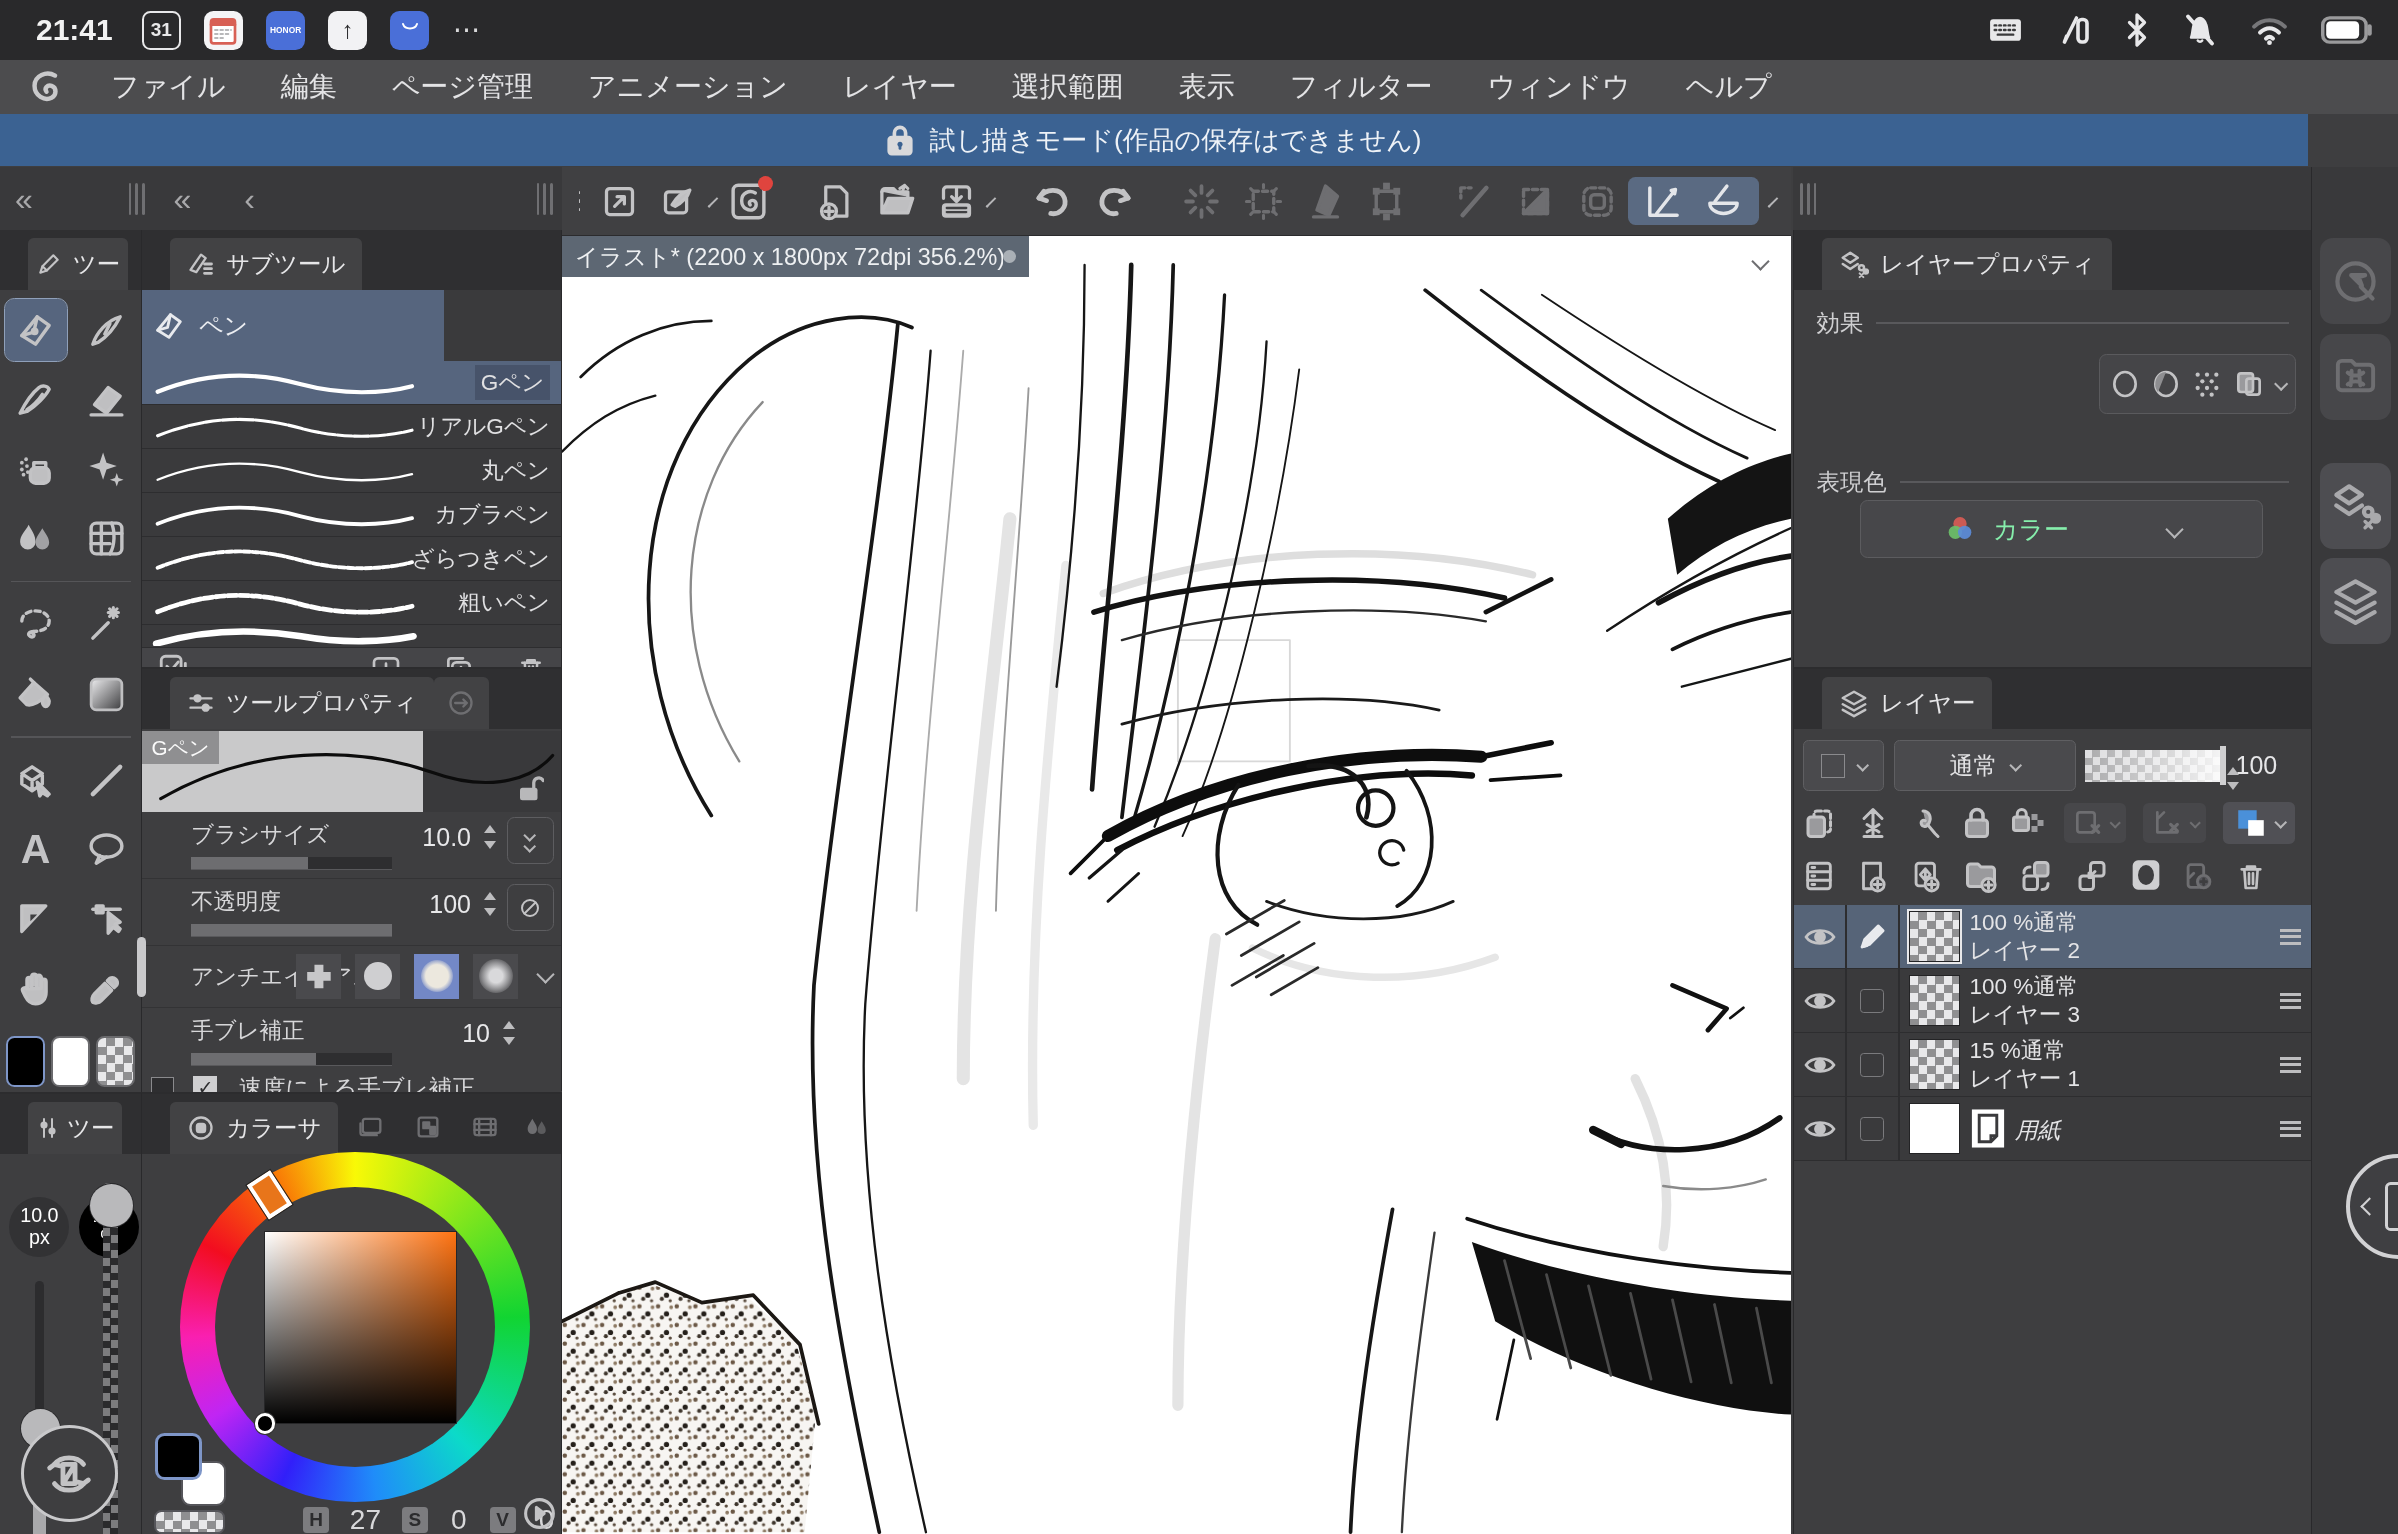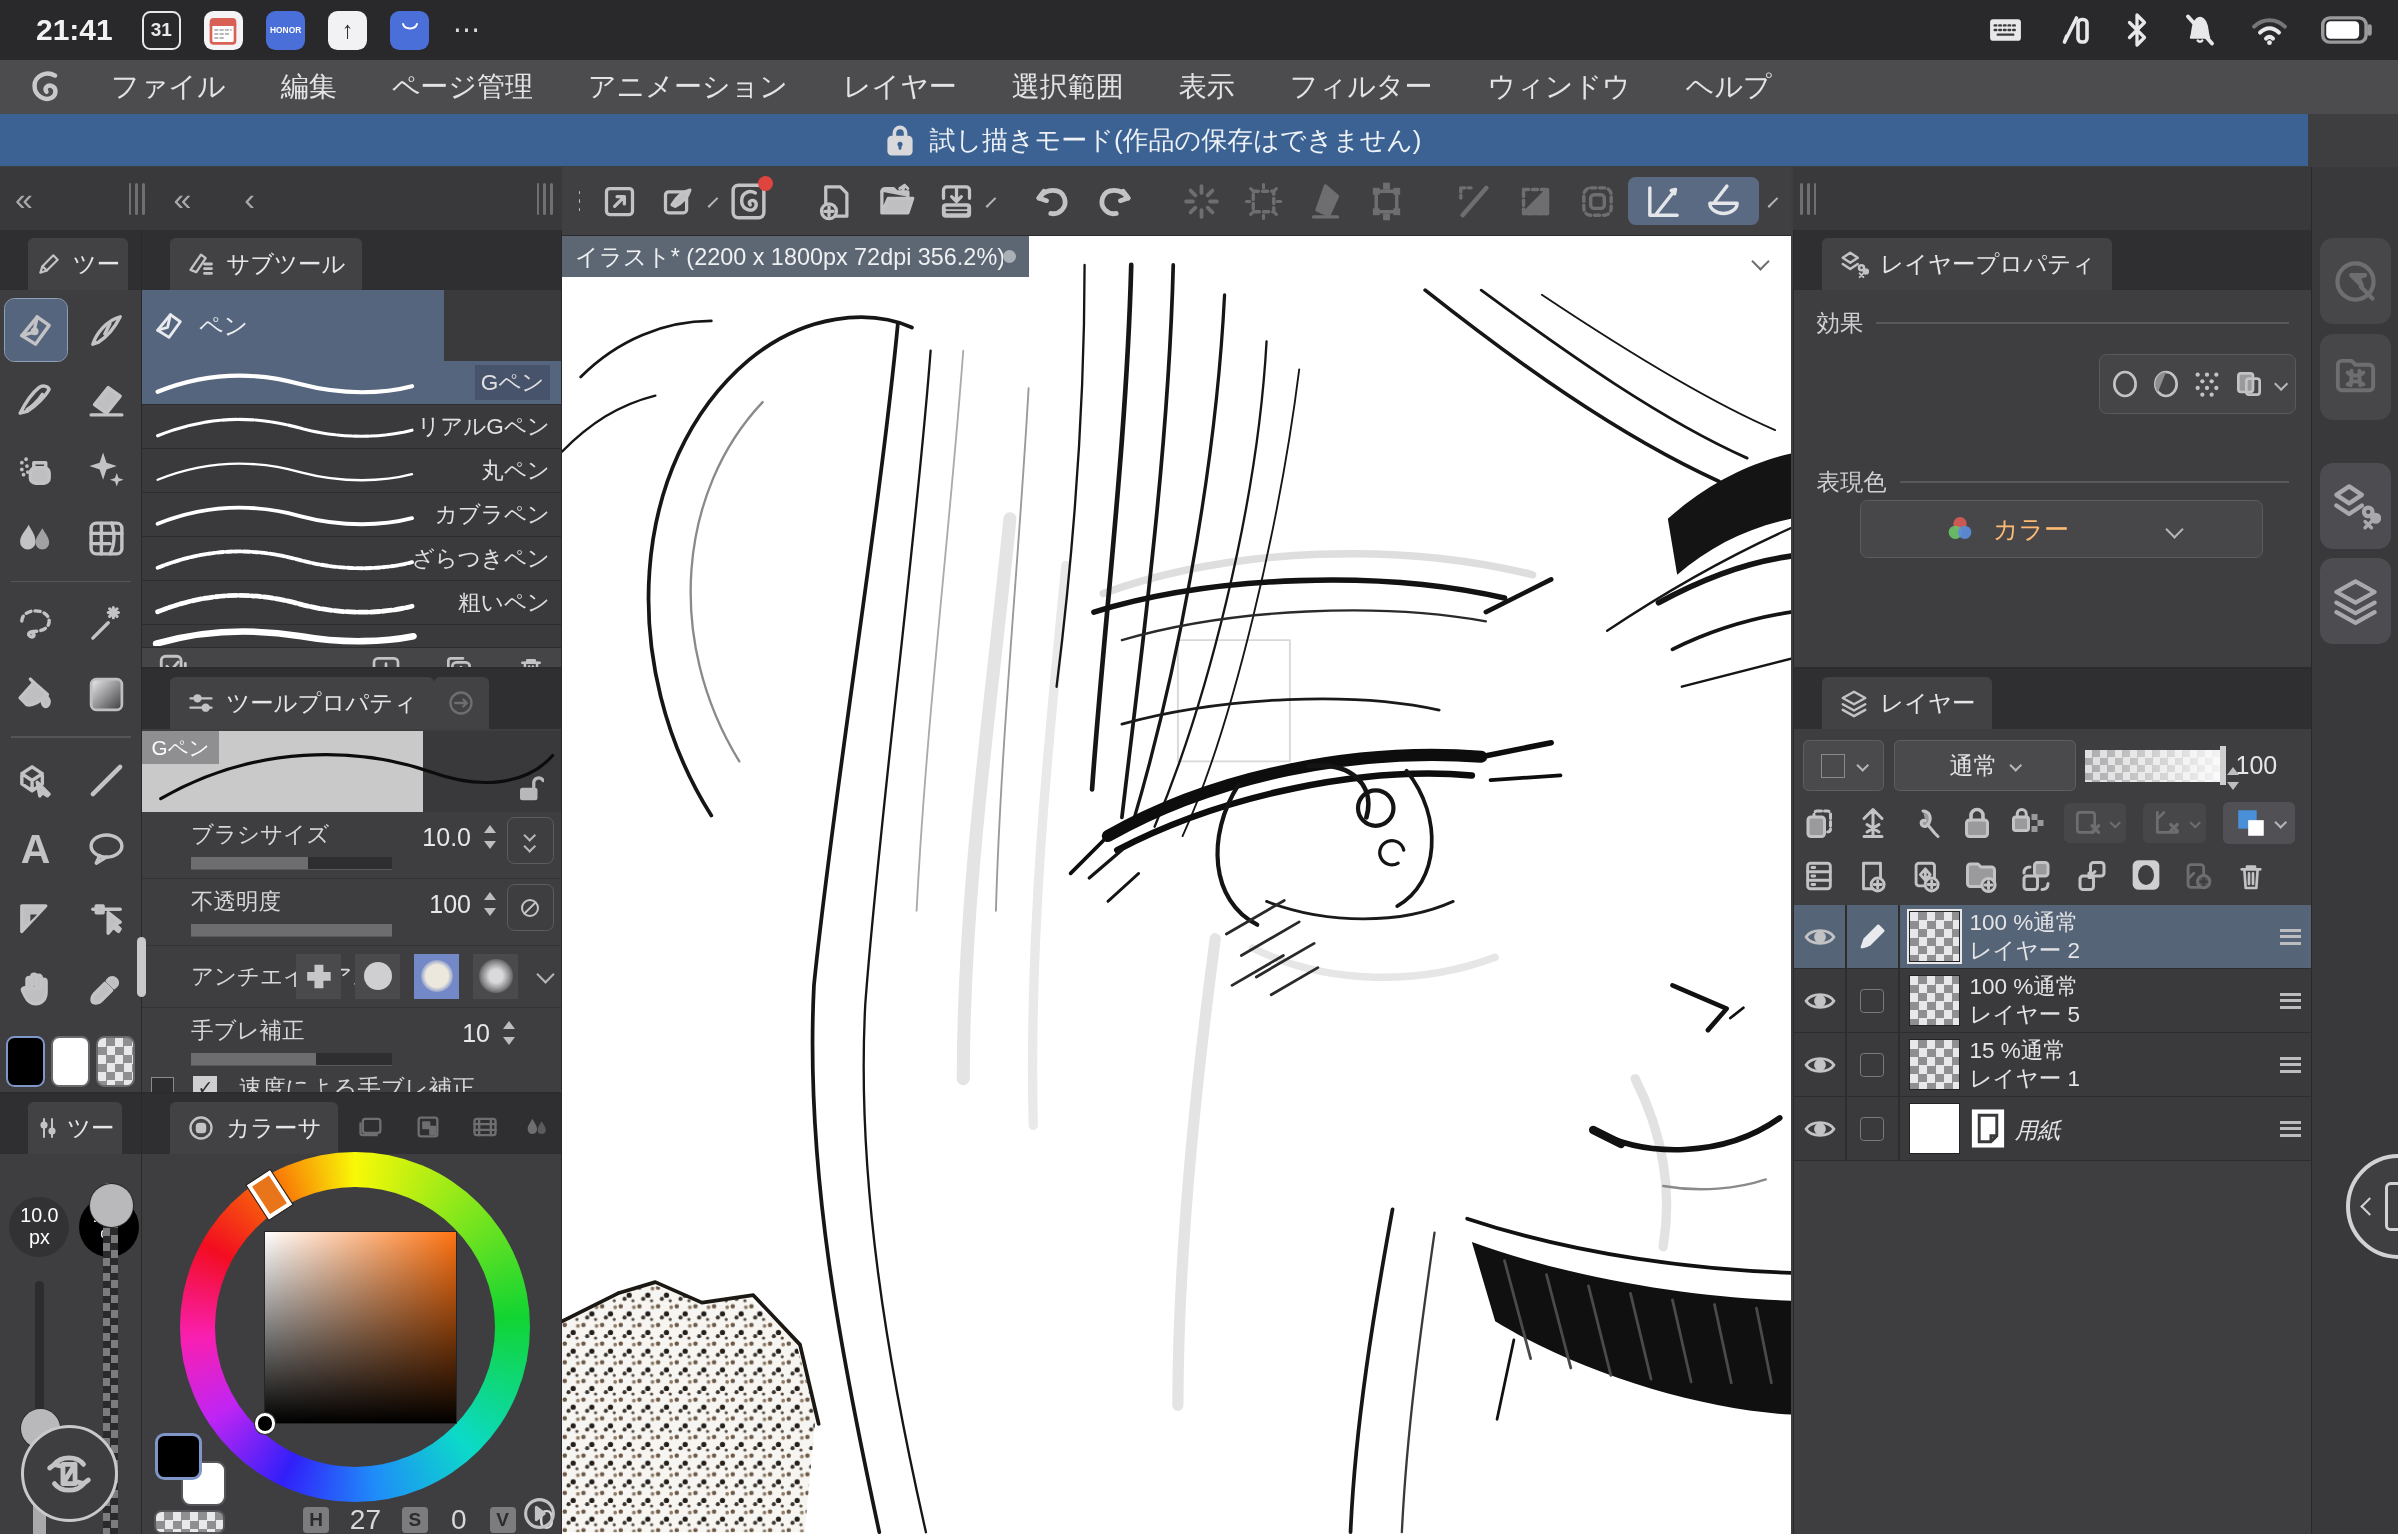--- a/index.html
+++ b/index.html
@@ -115,21 +115,21 @@
   #doctab { left:562px; top:236px; width:467px; height:41px; background:#5d6773; display:flex; align-items:center; padding:0 13px; z-index:3; }
   #doctab .t { font-size:23.4px; color:#eef0f2; flex:1; white-space:nowrap; overflow:hidden; }
   #doctab .dot { width:13px; height:13px; border-radius:50%; background:#aab0b6; }
 
   
   #layerprop { left:1793px; top:230px; width:518px; height:437px; background:#3e3e40; border-left:1.9px solid #29292b; }
   .secline { display:flex; align-items:center; gap:13px; padding:0 22.5px; }
   .secline .lab { font-size:23.4px; color:#cfcfd1; white-space:nowrap; }
   .secline .rule { flex:1; height:1.9px; background:#59595c; }
   .fxgroup { position:absolute; right:15px; top:124px; width:197px; height:60px; border:1.9px solid #5a5a5d; border-radius:7.5px; background:#454548; display:flex; align-items:center; justify-content:space-evenly; }
-  #exprdrop { position:absolute; left:66px; top:270px; width:403px; height:58px; background:#47474a; border:1.9px solid #5c5c5f; border-radius:7.5px; display:flex; align-items:center; justify-content:center; gap:15px; font-size:25px; color:#fdba74; }
+  #exprdrop { position:absolute; left:66px; top:270px; width:403px; height:58px; background:#47474a; border:1.9px solid #5c5c5f; border-radius:7.5px; display:flex; align-items:center; justify-content:center; gap:15px; font-size:25px; color:#86efac; }
 
   #layerpanel { left:1793px; top:667px; width:518px; height:868px; background:#3e3e40; border-left:1.9px solid #29292b; border-top:2.8px solid #2c2c2e; }
   .ldrop { height:51px; background:#4a4a4d; border:1.9px solid #5f5f62; border-radius:5.6px; display:flex; align-items:center; justify-content:center; gap:13px; font-size:24px; color:#e2e2e4; }
   .opslider { position:relative; width:141px; height:32px; background-image:repeating-conic-gradient(#9b9b9d 0 25%, #d8d8da 0 50%); background-size:15px 15px; }
   .opslider::before { content:""; position:absolute; inset:0; background:linear-gradient(to right, rgba(255,255,255,.15), rgba(255,255,255,.92)); }
   .opknob { position:absolute; right:0; top:-3.7px; width:6.6px; height:39px; background:#cfcfd1; }
   .lrow { position:relative; height:64px; display:flex; align-items:center; background:#3a3a3c; border-bottom:1.9px solid #2d2d2f; }
   .lrow.sel { background:#566478; }
   .lcol { width:51px; display:flex; justify-content:center; }
   .lsep { width:1.9px; height:100%; background:#2d2d2f; }
@@ -1221,21 +1221,21 @@
           </svg>
         </span>
       <span class="lsep"></span>
       <span class="lcol">
           <span class="chkbox"></span>
         </span>
       <span class="lsep"></span>
       <span class="lthumb checkerbg"></span>
       <span class="ltext">
         <div>100 %通常</div>
-        <div>レイヤー 5</div>
+        <div>レイヤー 3</div>
       </span>
       <span class="lmenu">
           <i></i>
           <i></i>
           <i></i>
         </span>
     </div>
     <div class="lrow">
       <span class="lcol">
           <svg class="ic" width="34" height="28" viewBox="0 0 24 20">

